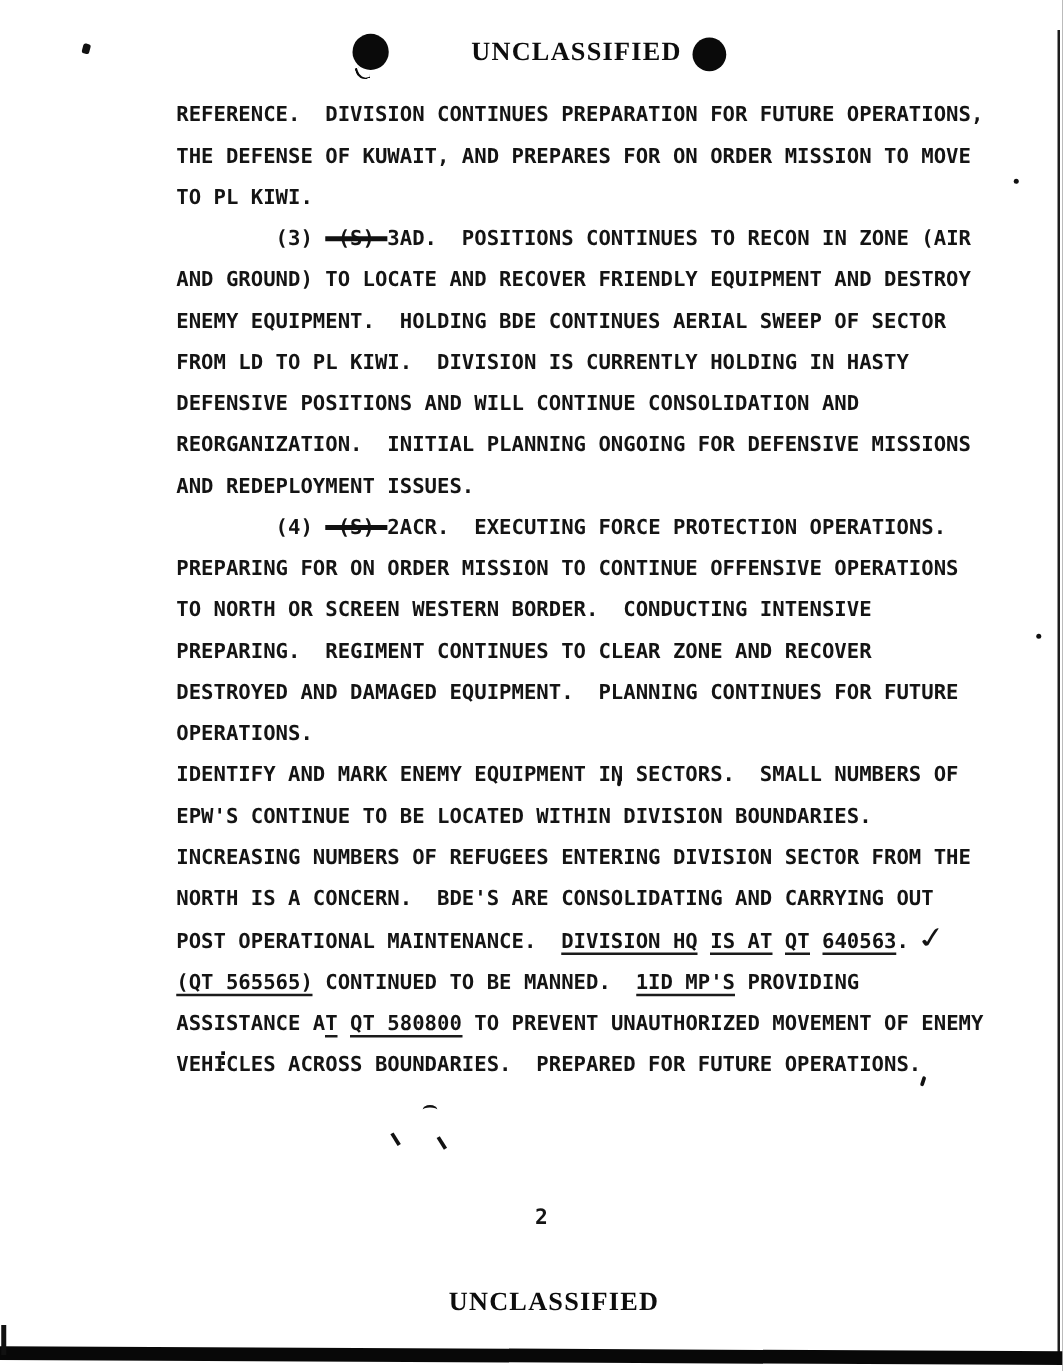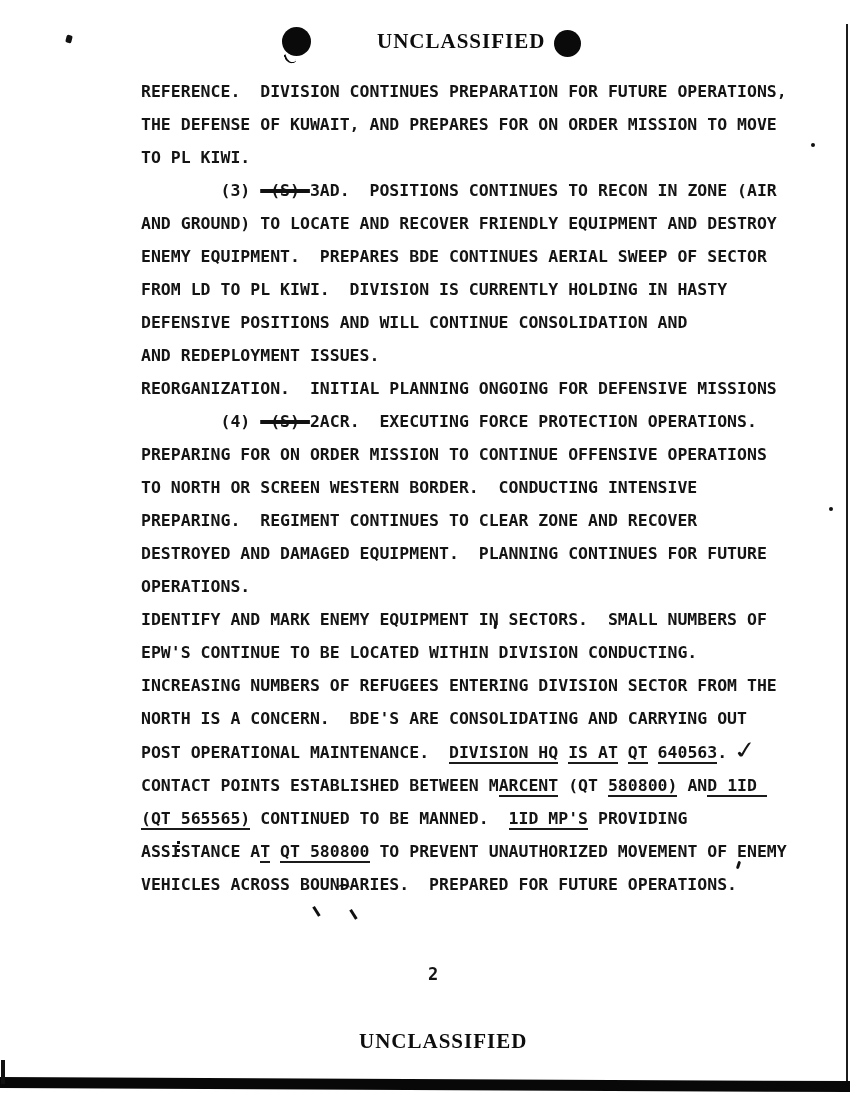--- a/index.html
+++ b/index.html
@@ -97,37 +97,36 @@
   <div class="punch-dot" id="dot-left"></div>
   <div class="banner" id="hdr-banner">UNCLASSIFIED</div>
   <div class="punch-dot" id="dot-right"></div>
 
   <div id="doc-body">
       <div class="line"><span>REFERENCE.  DIVISION CONTINUES PREPARATION FOR FUTURE OPERATIONS,</span></div>
       <div class="line"><span>THE DEFENSE OF KUWAIT, AND PREPARES FOR ON ORDER MISSION TO MOVE</span></div>
       <div class="line"><span>TO PL KIWI.</span></div>
       <div class="line"><span>        (3) </span><span class="strike"> (S) </span><span>3AD.  POSITIONS CONTINUES TO RECON IN ZONE (AIR</span></div>
       <div class="line"><span>AND GROUND) TO LOCATE AND RECOVER FRIENDLY EQUIPMENT AND DESTROY</span></div>
-      <div class="line"><span>ENEMY EQUIPMENT.  PREPARES BDE CONTINUES AERIAL SWEEP OF SECTOR</span></div>
+      <div class="line"><span>ENEMY EQUIPMENT.  HOLDING BDE CONTINUES AERIAL SWEEP OF SECTOR</span></div>
       <div class="line"><span>FROM LD TO PL KIWI.  DIVISION IS CURRENTLY HOLDING IN HASTY</span></div>
       <div class="line"><span>DEFENSIVE POSITIONS AND WILL CONTINUE CONSOLIDATION AND</span></div>
+      <div class="line"><span>REORGANIZATION.  INITIAL PLANNING ONGOING FOR DEFENSIVE MISSIONS</span></div>
       <div class="line"><span>AND REDEPLOYMENT ISSUES.</span></div>
-      <div class="line"><span>REORGANIZATION.  INITIAL PLANNING ONGOING FOR DEFENSIVE MISSIONS</span></div>
       <div class="line"><span>        (4) </span><span class="strike"> (S) </span><span>2ACR.  EXECUTING FORCE PROTECTION OPERATIONS.</span></div>
       <div class="line"><span>PREPARING FOR ON ORDER MISSION TO CONTINUE OFFENSIVE OPERATIONS</span></div>
       <div class="line"><span>TO NORTH OR SCREEN WESTERN BORDER.  CONDUCTING INTENSIVE</span></div>
       <div class="line"><span>PREPARING.  REGIMENT CONTINUES TO CLEAR ZONE AND RECOVER</span></div>
       <div class="line"><span>DESTROYED AND DAMAGED EQUIPMENT.  PLANNING CONTINUES FOR FUTURE</span></div>
       <div class="line"><span>OPERATIONS.</span></div>
       <div class="line"><span>IDENTIFY AND MARK ENEMY EQUIPMENT IN SECTORS.  SMALL NUMBERS OF</span></div>
-      <div class="line"><span>EPW'S CONTINUE TO BE LOCATED WITHIN DIVISION CONDUCTING.</span></div>
+      <div class="line"><span>EPW'S CONTINUE TO BE LOCATED WITHIN DIVISION BOUNDARIES.</span></div>
       <div class="line"><span>INCREASING NUMBERS OF REFUGEES ENTERING DIVISION SECTOR FROM THE</span></div>
       <div class="line"><span>NORTH IS A CONCERN.  BDE'S ARE CONSOLIDATING AND CARRYING OUT</span></div>
       <div class="line"><span>POST OPERATIONAL MAINTENANCE.  </span><span class="hand-underline">DIVISION HQ</span><span> </span><span class="hand-underline">IS AT</span><span> </span><span class="hand-underline">QT</span><span> </span><span class="hand-underline">640563</span><span>. </span><span class="checkmark">✓</span></div>
-      <div class="line"><span>CONTACT POINTS ESTABLISHED BETWEEN M</span><span class="hand-underline">ARCENT</span><span> (QT </span><span class="hand-underline">580800)</span><span> AN</span><span class="hand-underline">D 1ID </span></div>
       <div class="line"><span class="hand-underline">(QT 565565)</span><span> CONTINUED TO BE MANNED.  </span><span class="hand-underline">1ID MP'S</span><span> PROVIDING</span></div>
       <div class="line"><span>ASSISTANCE A</span><span class="hand-underline">T</span><span> </span><span class="hand-underline">QT 580800</span><span> TO PREVENT UNAUTHORIZED MOVEMENT OF ENEMY</span></div>
       <div class="line"><span>VEHICLES ACROSS BOUNDARIES.  PREPARED FOR FUTURE OPERATIONS.</span></div>
     </div>
 
   <div id="page-number">2</div>
 
   <div class="banner" id="ftr-banner">UNCLASSIFIED</div>
 
   <div class="artifact" id="art-speck-topleft"></div>

